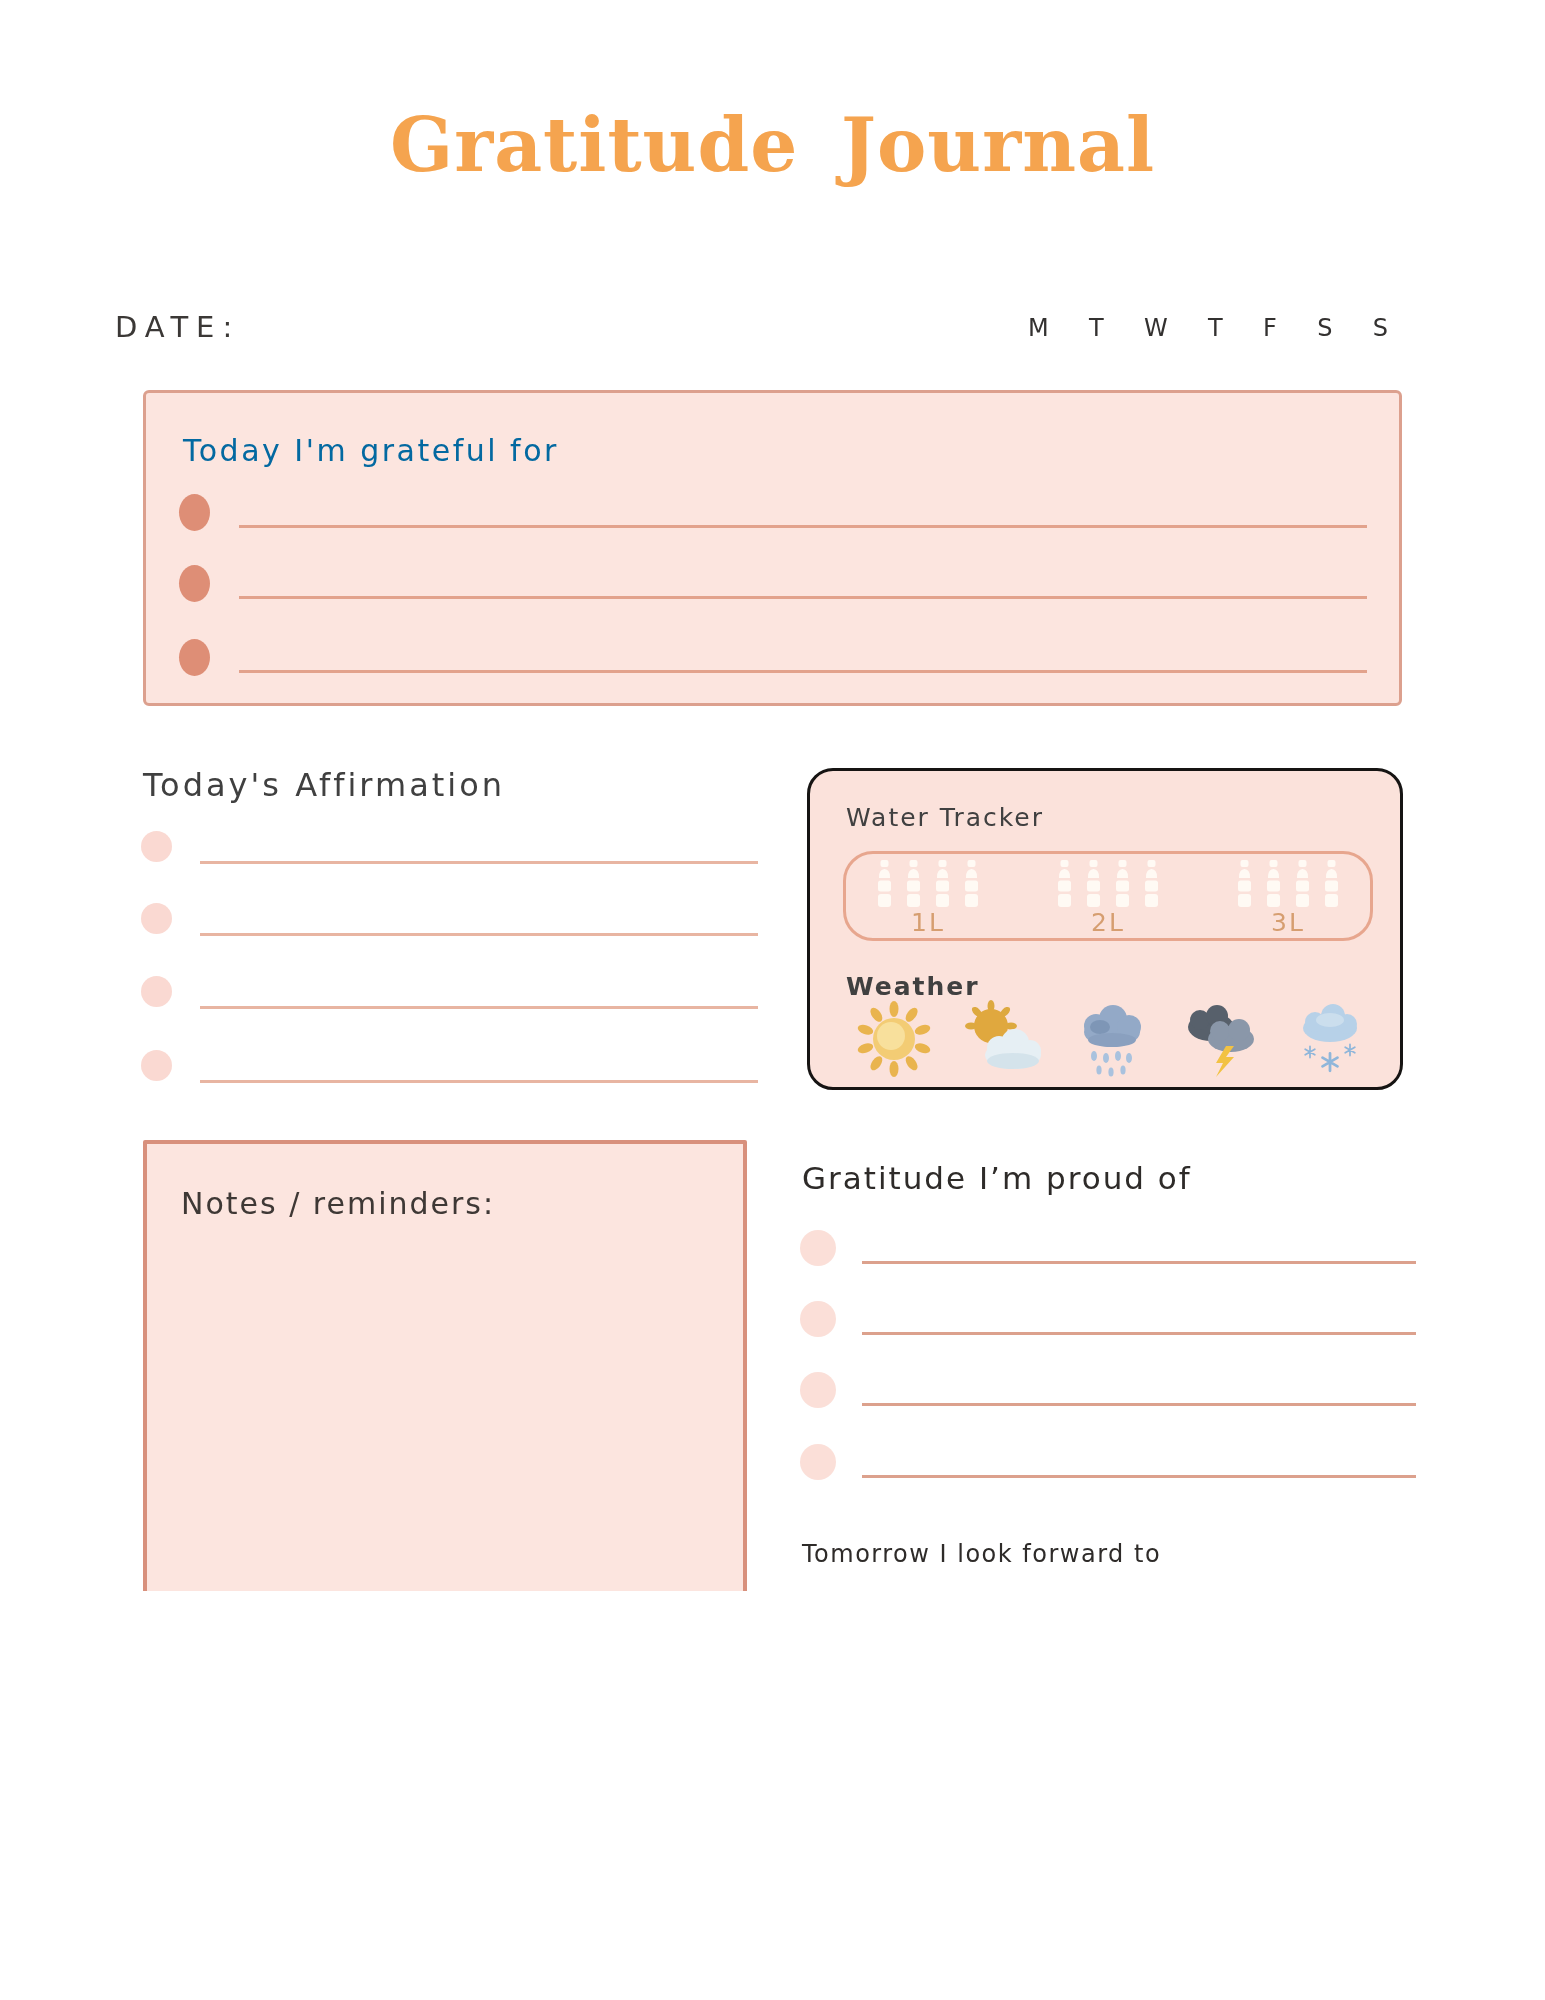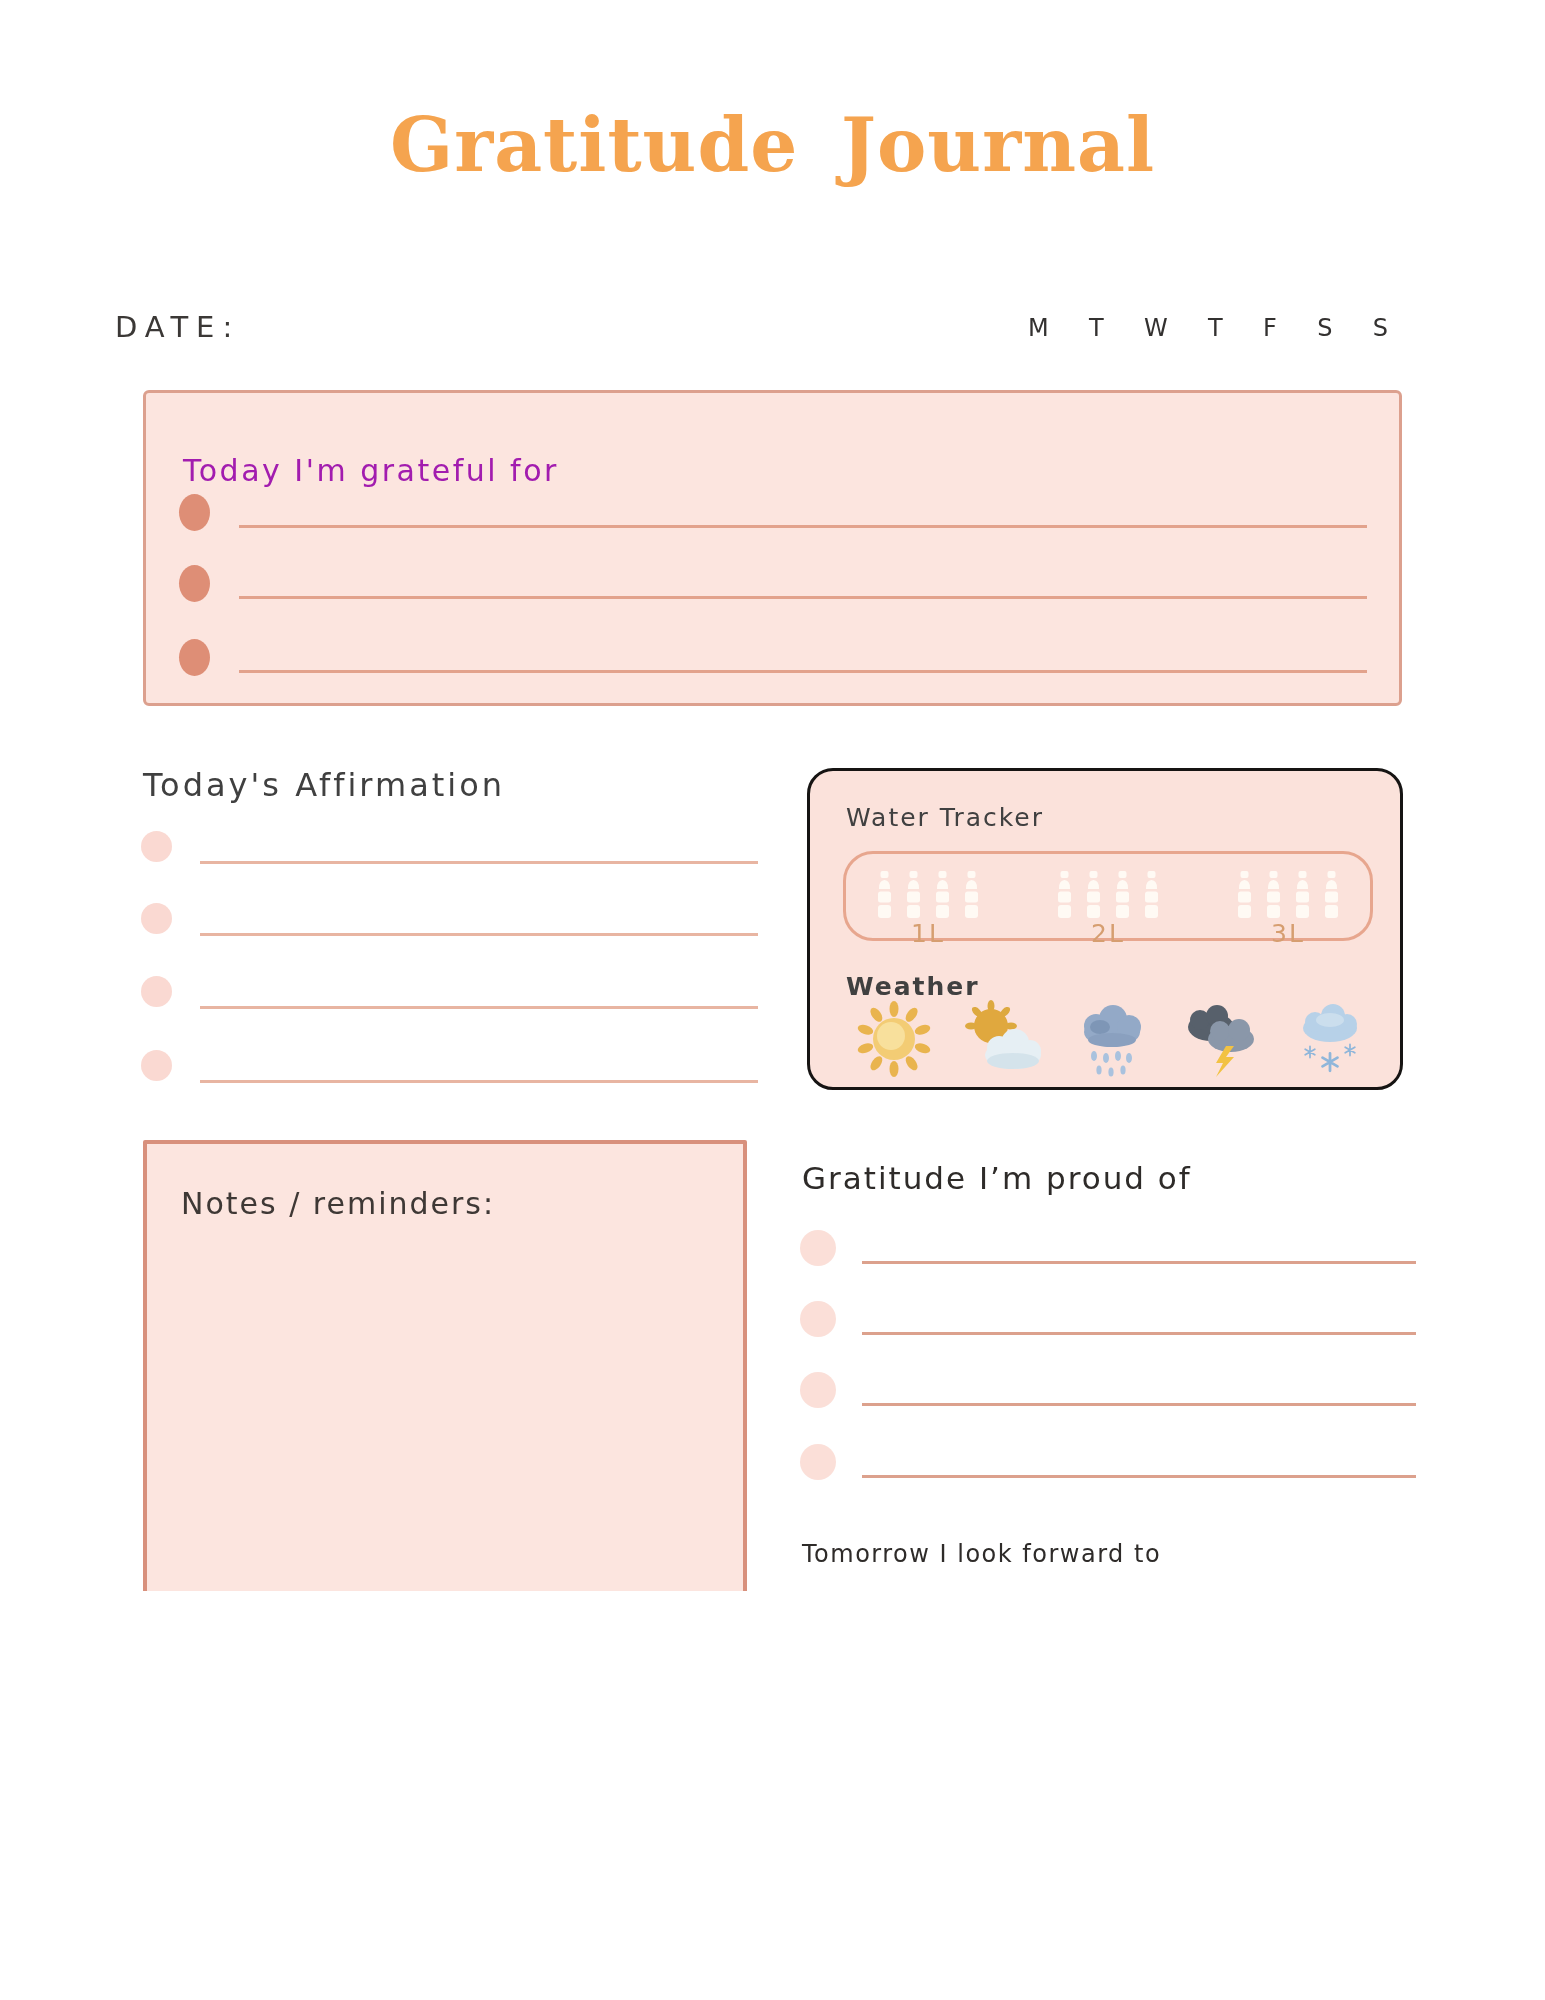--- a/index.html
+++ b/index.html
@@ -62,32 +62,32 @@
   .t-row { left:802px; width:614px; height:34px; }
   .t-row .dot { width:31px; height:34px; border-radius:50%; background:#FBDFD8; flex:none; }
   .t-row .line { margin-left:29px; margin-bottom:1px; border-bottom-color:#DCA18D; }
 
   
   .bottle-tray {
     position:absolute; left:33px; top:80px; width:530px; height:90px;
     border:3px solid #E7A68E; border-radius:30px; box-sizing:border-box;
     display:flex; justify-content:space-between; padding:0 28px;
   }
-  .bottle-group { display:flex; flex-direction:column; align-items:center; padding-top:17px; }
+  .bottle-group { display:flex; flex-direction:column; align-items:center; padding-top:6px; }
   .bottles { display:flex; gap:8px; }
   .bottle-label { font-size:25px; color:#D69E70; letter-spacing:2px; margin-top:0; font-weight:500; }
 
   .weather-row {
     position:absolute; left:38px; top:228px; width:528px; height:80px;
     display:flex; justify-content:space-between; align-items:center;
   }
   .wicon { width:92px; height:78px; }
 
   .notes-title { left:34px; top:42px; position:absolute; font-size:30px; letter-spacing:2px; color:#3E3835; }
-  .grateful-title { left:37px; top:40px; position:absolute; font-size:30px; letter-spacing:2.5px; color:#a21caf;margin-top:20px; }
+  .grateful-title { left:37px; top:40px; position:absolute; font-size:30px; letter-spacing:2.5px; color:#0369a1; }
 </style>
 </head>
 <body>
 
 <div class="page">
 
   <svg width="0" height="0" style="position:absolute">
     <defs>
       <g id="bottle">
         <rect x="6.5" y="0" width="8" height="7" rx="2" fill="#FFFBF5" opacity="0.95"></rect>

